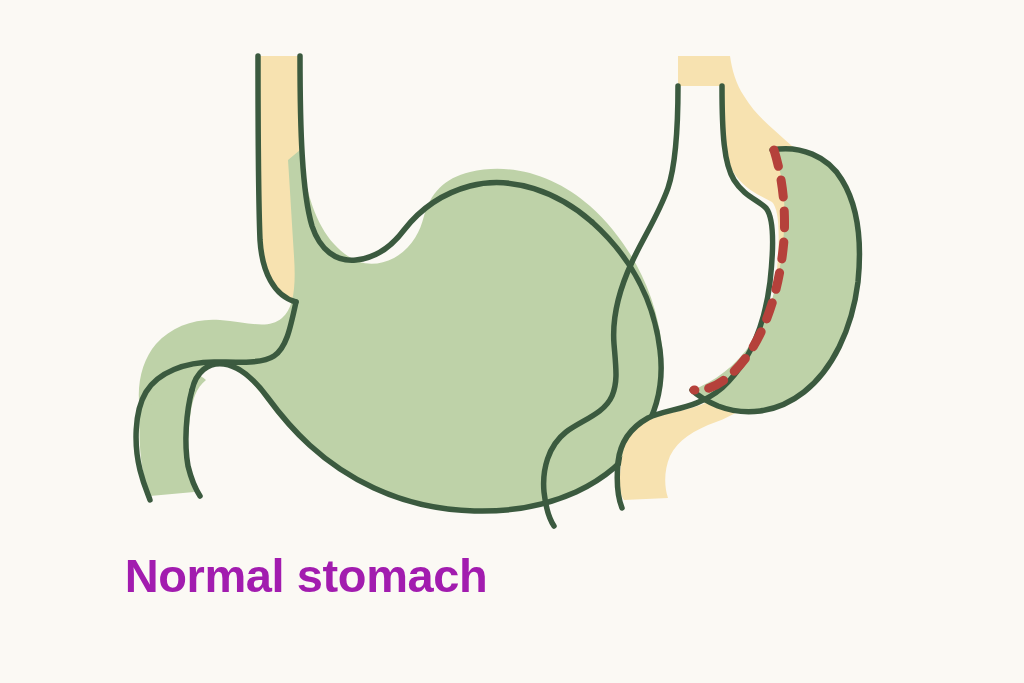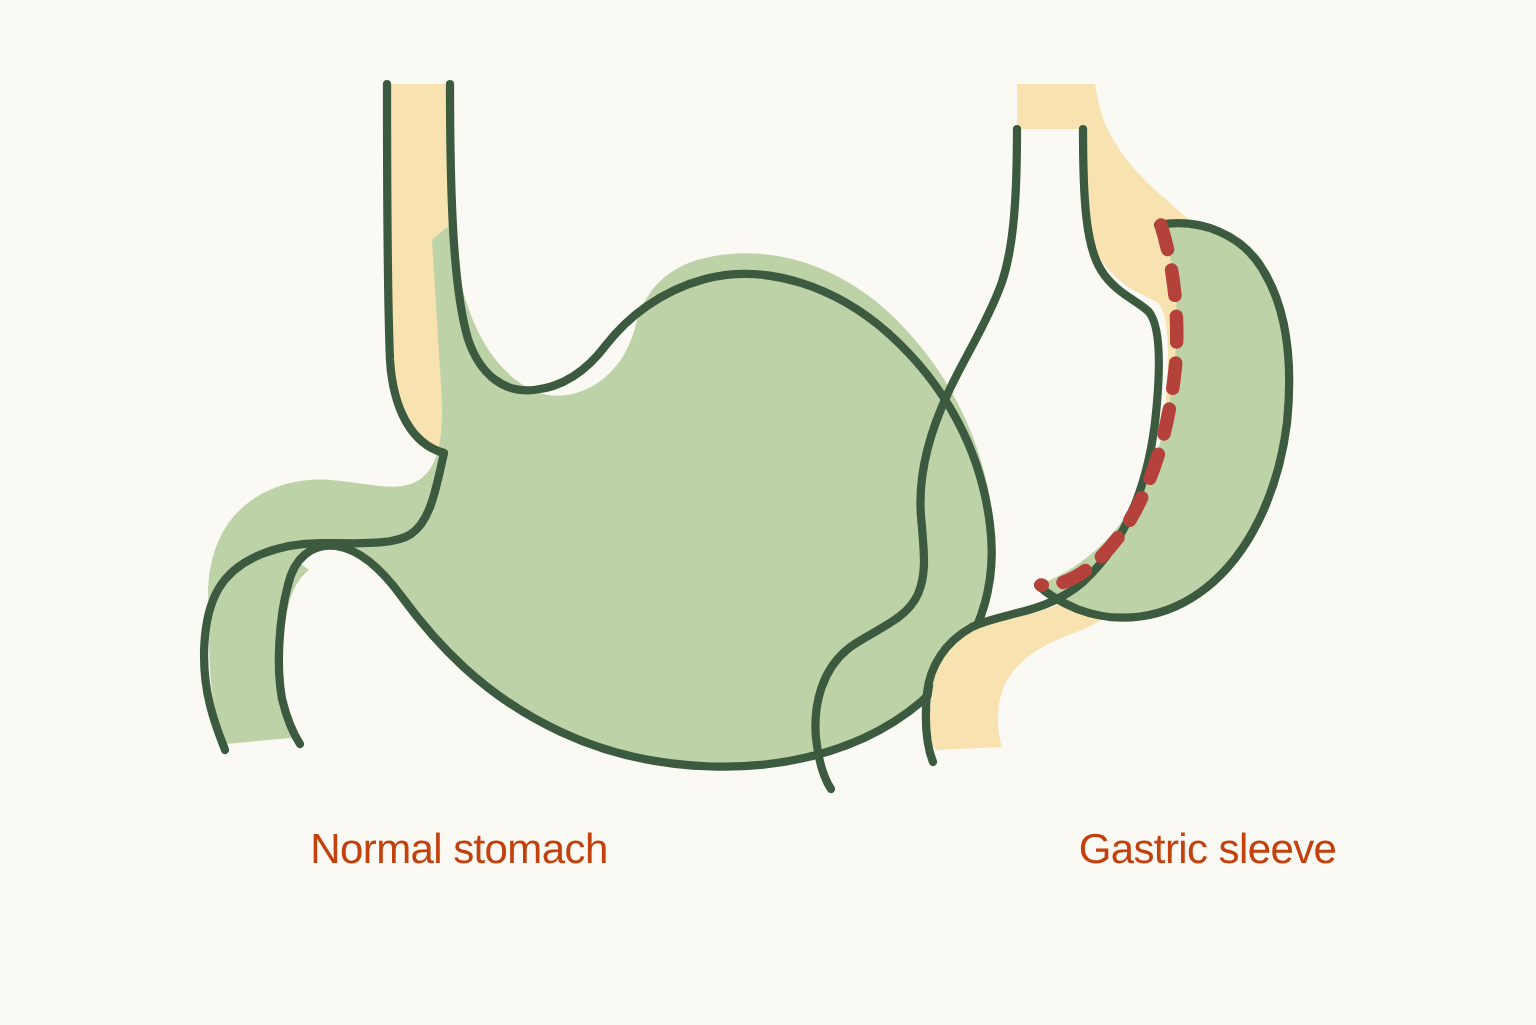--- a/index.html
+++ b/index.html
@@ -24,23 +24,23 @@
     position: absolute;
     top: 0;
     left: 0;
     width: 1024px;
     height: 683px;
     display: block;
   }
   .caption {
     position: absolute;
     font-family: "Liberation Sans", sans-serif;
-    font-size: 28px;
-    font-weight: 400;
-    color: #c2410c;
+    font-size: 47px;
+    font-weight: 700;
+    color: #a21caf;
     letter-spacing: -0.4px;
     white-space: nowrap;
     line-height: 1;
   }
   #caption-normal {
     left: 0;
     top: 552px;
     width: 612px;
     text-align: center;
   }
@@ -195,15 +195,14 @@
                C 782,176 786,206 784,240
                C 780,286 768,324 750,352
                C 732,378 712,392 694,390" fill="none" stroke="#B5413B" stroke-width="9" stroke-linecap="round" stroke-dasharray="17 14"></path>
 
     </g>
 
   </svg>
 
   <div class="caption" id="caption-normal">Normal stomach</div>
 
-  <div class="caption" id="caption-sleeve">Gastric sleeve</div>
 
 </div>
 
 </body></html>

